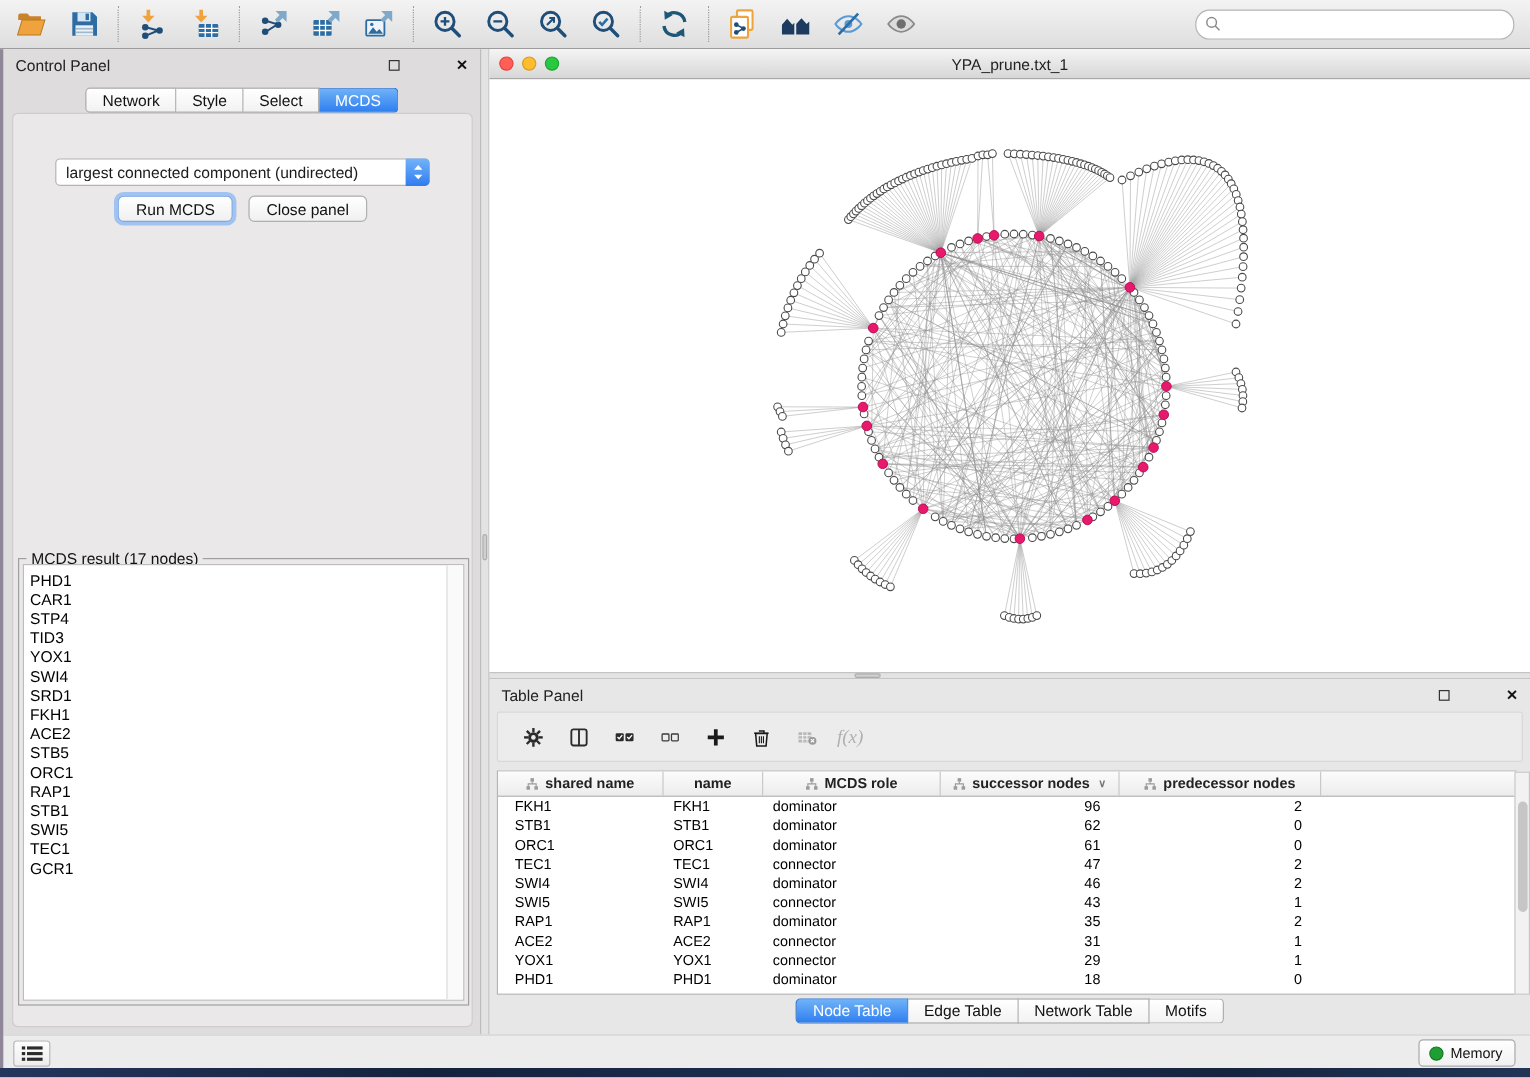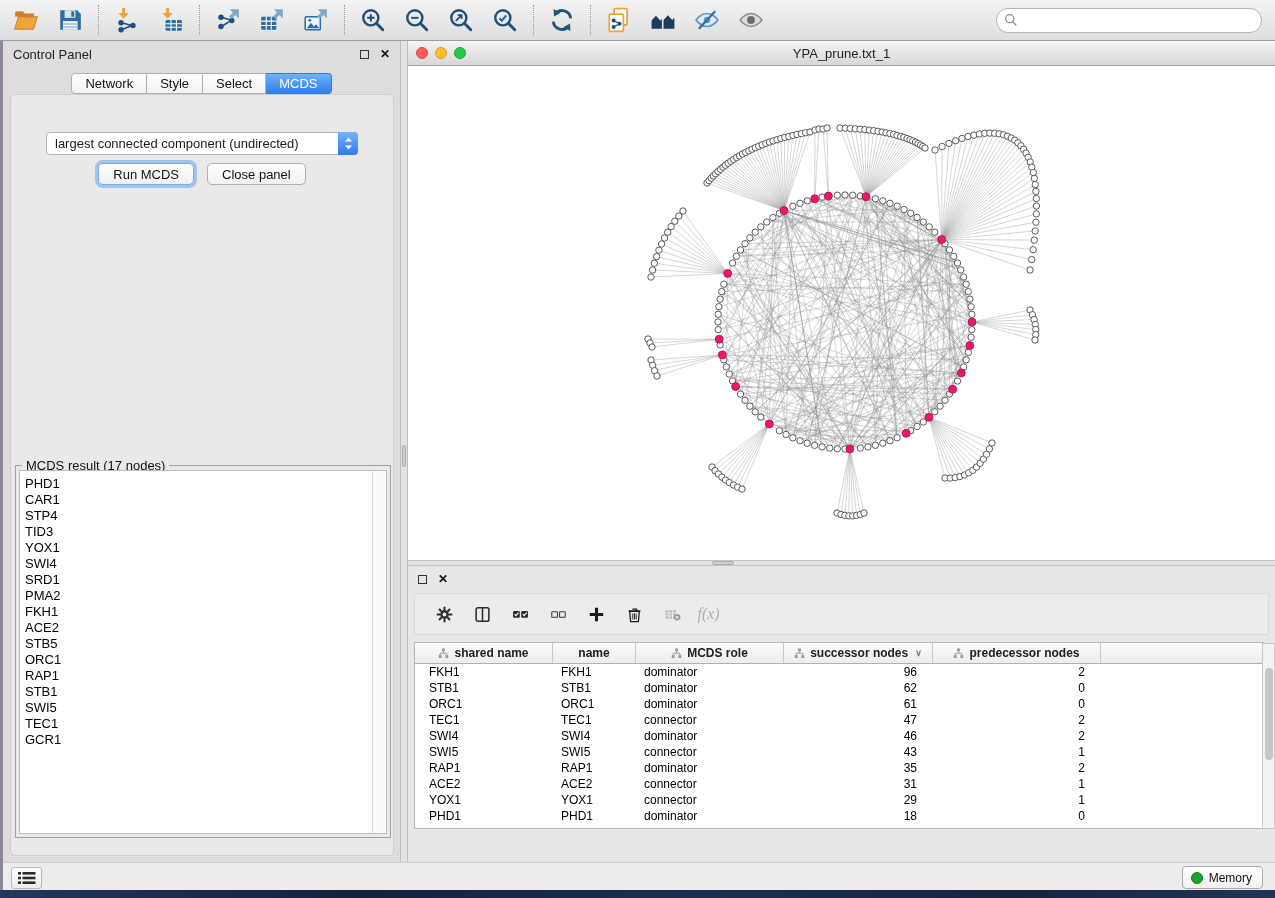--- a/index.html
+++ b/index.html
@@ -22,21 +22,21 @@
     background:#fff;padding:0 8px 0 27px;font-size:13px;outline:none;}
   #search-icon{position:absolute;left:8px;top:5px;width:14px;height:14px;}
 
   
   #desktop-left{left:0;top:41px;width:3px;height:849px;background:#8f8798;}
   #desktop-bottom{left:0;top:890px;width:1275px;height:8px;
     background:linear-gradient(90deg,#25355c,#14223d 28%,#1d2e50 55%,#16243f 80%,#223556);}
 
   
   #control-panel{left:3px;top:41px;width:397px;height:821px;background:#dedcdc;}
-  .panel-header{height:26px;display:flex;align-items:center;padding:0 10px;color:#222;}
+  .panel-header{height:26px;display:flex;align-items:center;padding:0 10px;color:#222;gap:36px;}
   .panel-header .title{flex:1;font-size:13px;}
   .float-box{width:9px;height:9px;border:1.5px solid #333;margin-right:11px;display:inline-block;}
   .close-x{font-size:12px;font-weight:bold;color:#111;line-height:1;}
   #cp-tabs{position:absolute;left:0;top:32px;width:397px;display:flex;justify-content:center;z-index:2;}
   .seg{display:flex;}
   .seg .tab{height:21px;line-height:20px;padding:0 13px;background:linear-gradient(#ffffff,#f2f2f2);
     border:1px solid #b0b0b0;border-left:none;font-size:13px;color:#111;}
   .seg .tab:first-child{border-left:1px solid #b0b0b0;border-radius:4px 0 0 4px;}
   .seg .tab:last-child{border-radius:0 4px 4px 0;}
   .seg .tab.active{background:linear-gradient(#6fb2f8,#2f7ff0);color:#fff;border-color:#3579d9;}
@@ -291,21 +291,20 @@
       <span id="result-legend">MCDS result (17 nodes)</span>
       <div id="result-list">
         <div id="result-items">
             <div>PHD1</div>
             <div>CAR1</div>
             <div>STP4</div>
             <div>TID3</div>
             <div>YOX1</div>
             <div>SWI4</div>
             <div>SRD1</div>
-            <div>PMA2</div>
             <div>FKH1</div>
             <div>ACE2</div>
             <div>STB5</div>
             <div>ORC1</div>
             <div>RAP1</div>
             <div>STB1</div>
             <div>SWI5</div>
             <div>TEC1</div>
             <div>GCR1</div>
           </div>
@@ -592,20 +591,21 @@
       </g>
     </svg>
 </div>
 
 <div id="h-splitter" class="abs">
     <div id="h-grip"></div>
   </div>
 
 <div id="table-panel" class="abs">
   <div class="panel-header">
+    <span class="title">Table Panel</span>
     <span class="float-box"></span>
     <span class="close-x">✕</span>
   </div>
   <div id="tp-toolbar">
       <span class="tp-btn">
         <svg viewBox="0 0 24 24">
           <g fill="#2b2b2b">
             <circle cx="12" cy="12" r="6.2"></circle>
             <g>
               <rect x="10.6" y="1" width="2.8" height="5"></rect>
@@ -791,20 +791,26 @@
           <div class="td txt" style="width: 83px;">PHD1</div>
           <div class="td txt" style="width: 148px;">dominator</div>
           <div class="td num" style="width: 149px;">18</div>
           <div class="td num" style="width: 168px;">0</div>
         </div>
       </div>
   </div>
   <div id="tbl-scroll">
       <div id="tbl-thumb"></div>
     </div>
+  <div id="tp-tabs" class="seg">
+      <span class="tab active">Node Table</span>
+      <span class="tab">Edge Table</span>
+      <span class="tab">Network Table</span>
+      <span class="tab">Motifs</span>
+    </div>
 </div>
 
 <div id="status-bar" class="abs">
   <div id="list-btn">
     <svg width="18" height="14" viewBox="0 0 18 14">
         <g fill="#2b2b2b">
           <rect y="1" width="3" height="2.6"></rect>
           <rect x="4.5" y="1" width="13" height="2.6"></rect>
           <rect y="5.7" width="3" height="2.6"></rect>
           <rect x="4.5" y="5.7" width="13" height="2.6"></rect>

